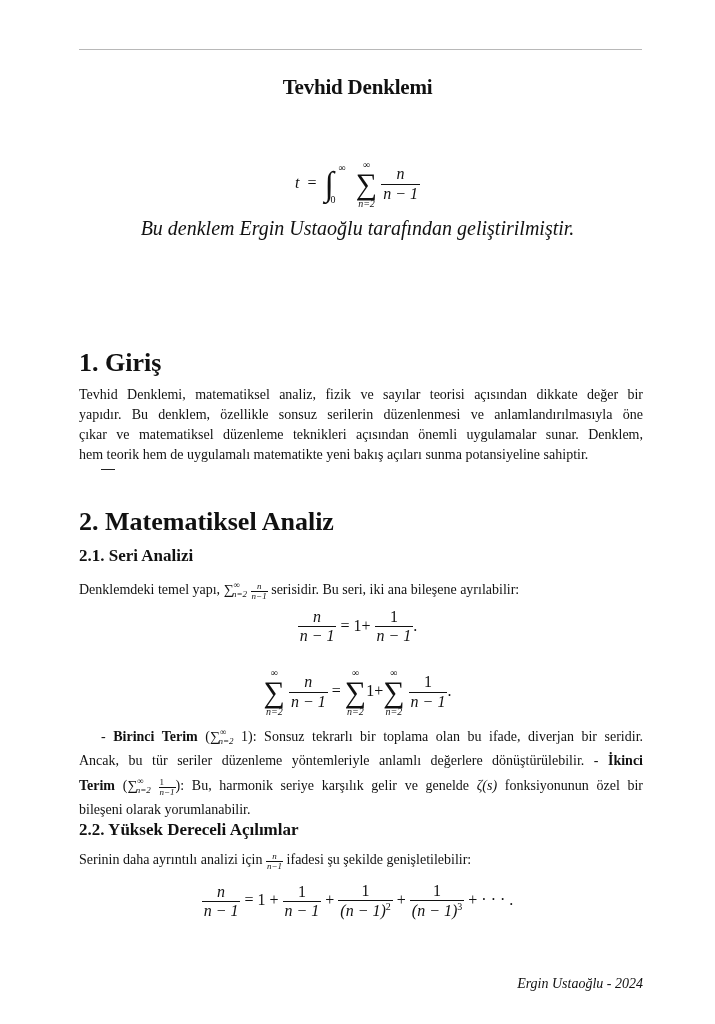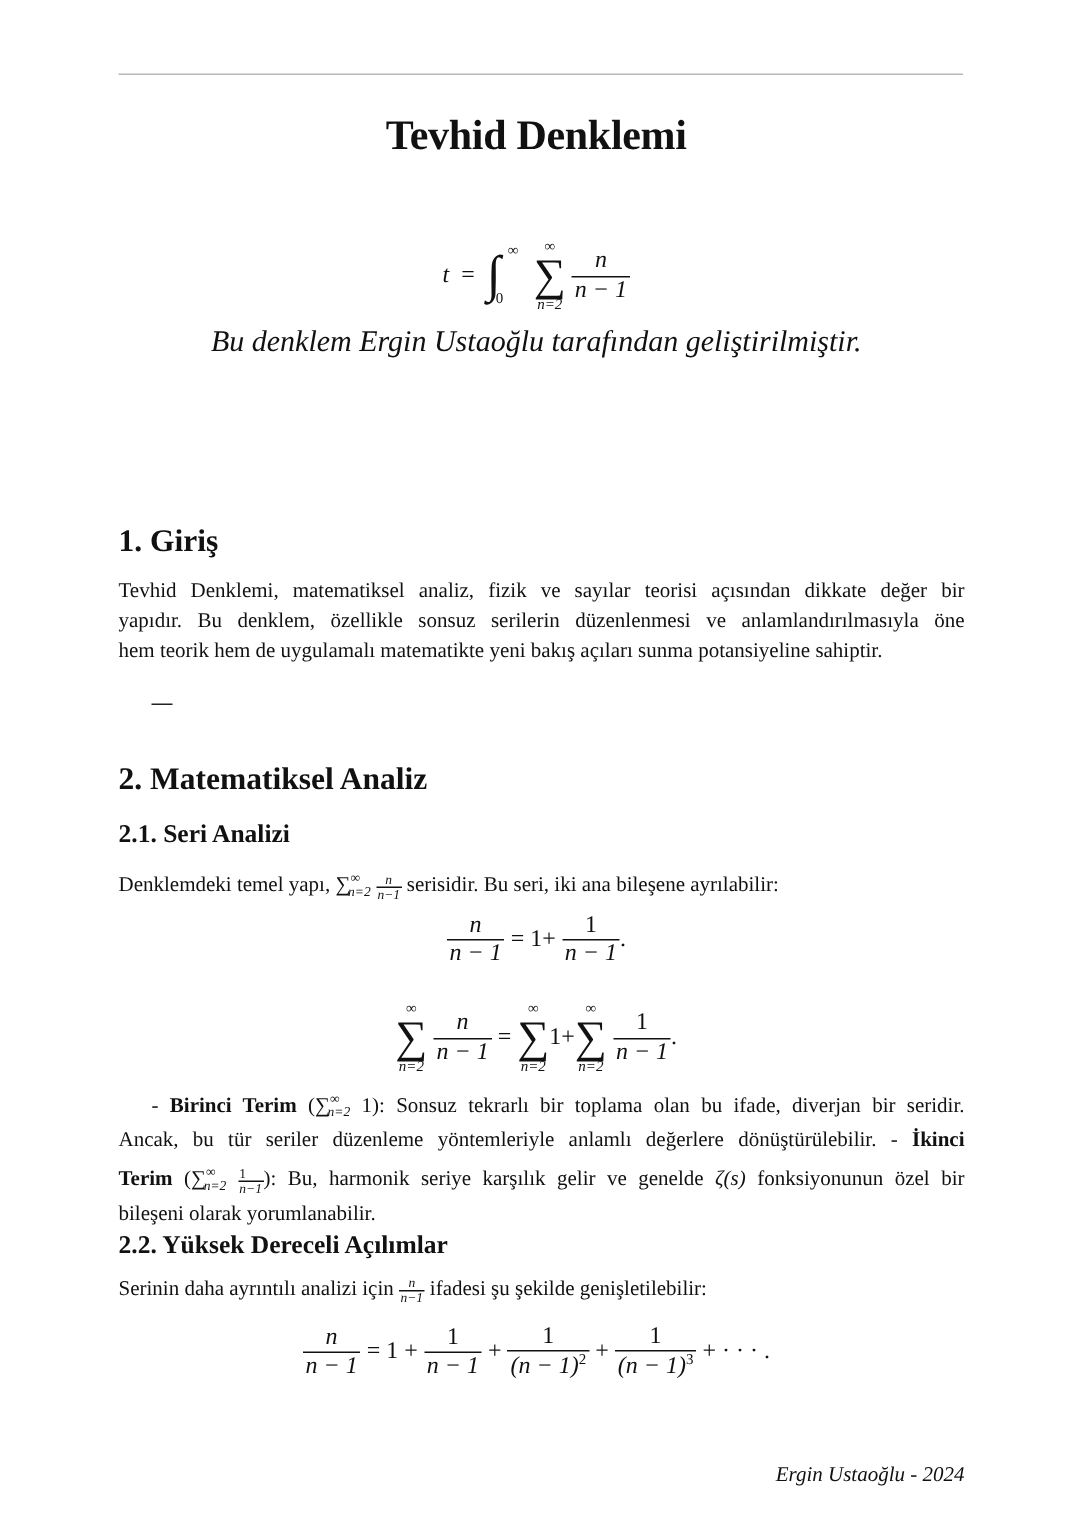--- a/index.html
+++ b/index.html
@@ -1,34 +1,34 @@
 <!DOCTYPE html>
 <html><head>
 <meta charset="utf-8">
 <style>
   html, body { margin:0; padding:0; background:#ffffff; }
   body { width:715px; height:1024px; position:relative; overflow:hidden;
          font-family:"Liberation Serif","DejaVu Serif",serif; color:#111; }
   .page { position:absolute; left:0; top:0; width:715px; height:1024px; }
   .hr { position:absolute; left:79px; top:49px; width:563px; height:1px; background:#b8b8b8; }
   .title { position:absolute; left:0; width:715px; top:75px; text-align:center;
-           font-weight:bold; font-size:28px; letter-spacing:-0.2px; }
+           font-weight:bold; font-size:21px; letter-spacing:-0.2px; }
   .math { font-family:"Liberation Serif","DejaVu Serif",serif; }
   .mi { font-style:italic; }
   .eq { position:absolute; left:0; width:715px; text-align:center; }
   .frac { display:inline-block; vertical-align:middle; text-align:center; }
   .frac > span { display:block; padding:0 2px; }
   .frac .num { border-bottom:1px solid #111; line-height:1.15; }
   .frac .den { line-height:1.15; }
   .bigop { display:inline-block; vertical-align:middle; text-align:center; line-height:1; }
   .bigop .sym { display:block; font-size:30px; line-height:0.95; }
   .bigop .lim { display:block; font-size:10px; font-style:italic; }
   .intg { display:inline-block; vertical-align:middle; position:relative; font-size:34px; font-style:italic; line-height:1; }
   .caption { position:absolute; left:0; width:715px; top:217px; text-align:center; font-style:italic; font-size:20px; }
-  h2 { position:absolute; left:79px; margin:0; font-size:21px; font-weight:bold; }
+  h2 { position:absolute; left:79px; margin:0; font-size:26px; font-weight:bold; }
   h3 { position:absolute; left:79px; margin:0; font-size:17px; font-weight:bold; }
   .para { position:absolute; left:79px; width:564px; font-size:14px; line-height:20px; text-align:justify; }
   .para .line { display:block; text-align:justify; text-align-last:justify; white-space:nowrap; }
   .para .last { text-align-last:left; }
   .dash { position:absolute; left:101px; top:469px; width:14px; height:1px; background:#222; }
   .inlsum { font-size:14px; }
   .ifrac { display:inline-block; vertical-align:-5px; text-align:center; font-size:9px; line-height:1; }
   .ifrac .num { display:block; border-bottom:0.8px solid #111; font-style:italic; padding:0 1px; }
   .ifrac .den { display:block; font-style:italic; padding:0 1px; }
   .sub { font-size:9px; font-style:italic; vertical-align:-3px; }
@@ -60,20 +60,21 @@
       <span class="den">n − 1</span>
     </span>
   </div>
 
   <div class="caption">Bu denklem Ergin Ustaoğlu tarafından geliştirilmiştir.</div>
 
   <h2 style="top:348px;">1. Giriş</h2>
   <div class="para" style="top:385px;">
     <span class="line">Tevhid Denklemi, matematiksel analiz, fizik ve sayılar teorisi açısından dikkate değer bir</span>
     <span class="line">yapıdır.  Bu denklem, özellikle sonsuz serilerin düzenlenmesi ve anlamlandırılmasıyla öne</span>
+    <span class="line">çıkar ve matematiksel düzenleme teknikleri açısından önemli uygulamalar sunar.  Denklem,</span>
     <span class="line last">hem teorik hem de uygulamalı matematikte yeni bakış açıları sunma potansiyeline sahiptir.</span>
   </div>
   <div class="dash"></div>
 
   <h2 style="top:507px;">2. Matematiksel Analiz</h2>
   <h3 style="top:546px;">2.1. Seri Analizi</h3>
 
   <div class="para" style="top:575px;">
     <span>Denklemdeki temel yapı,</span>
     <span class="inlsum">∑<span class="sup" style="font-style:normal;">∞</span><span class="sub" style="margin-left:-8px;">n=2</span></span>

